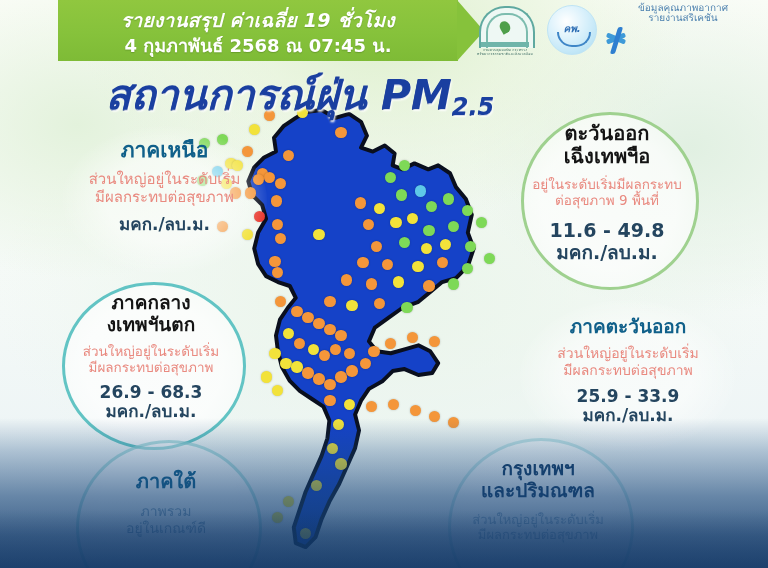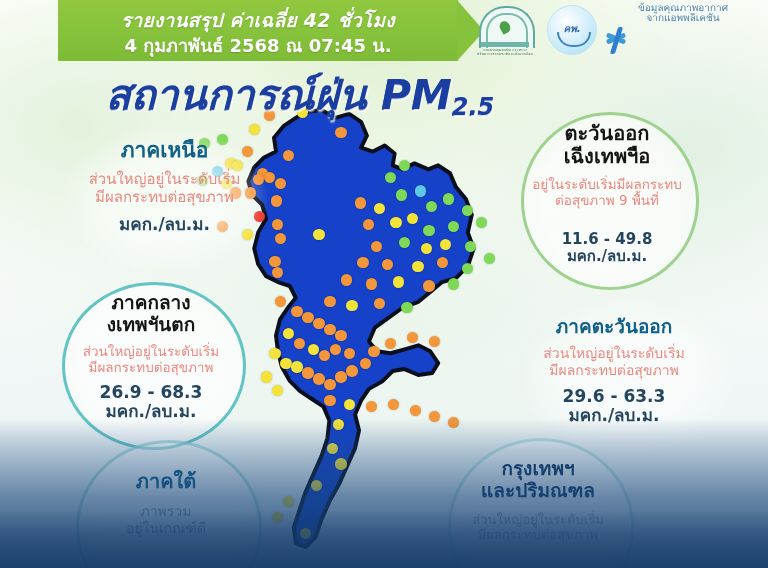--- a/index.html
+++ b/index.html
@@ -273,40 +273,40 @@
         <div class="dot" style="left: 327.15px; top: 442.578px; width: 11.2px; height: 11.2px; background: rgb(242, 226, 58);"></div>
         <div class="dot" style="left: 335.4px; top: 458.4px; width: 11.2px; height: 11.2px; background: rgb(242, 226, 58);"></div>
         <div class="dot" style="left: 310.65px; top: 480.156px; width: 11.2px; height: 11.2px; background: rgb(242, 226, 58);"></div>
         <div class="dot" style="left: 283.15px; top: 495.978px; width: 11.2px; height: 11.2px; background: rgb(242, 226, 58);"></div>
         <div class="dot" style="left: 272.15px; top: 511.8px; width: 11.2px; height: 11.2px; background: rgb(242, 226, 58);"></div>
         <div class="dot" style="left: 299.65px; top: 527.622px; width: 11.2px; height: 11.2px; background: rgb(242, 226, 58);"></div>
       </div>
   </div>
 
   <div class="banner">
-    <div class="banner-l1">รายงานสรุป ค่าเฉลี่ย 42 ชั่วโมง</div>
+    <div class="banner-l1">รายงานสรุป ค่าเฉลี่ย 19 ชั่วโมง</div>
     <div class="banner-l2">4 กุมภาพันธ์ 2568 ณ 07:45 น.</div>
   </div>
 
   <div class="logos">
     <div class="logo-moj">
       <div class="arc"></div>
       <div class="arc2"></div>
       <div class="leaf"></div>
       <div class="base"></div>
       <div class="cap">กรมควบคุมมลพิษ
 กระทรวงทรัพยากรธรรมชาติและสิ่งแวดล้อม</div>
     </div>
     <div class="logo-pcd">
       <div class="txt">คพ.</div>
       <div class="smile"></div>
     </div>
     <div class="air-sub">
       <div>ข้อมูลคุณภาพอากาศ</div>
-      <div>จากแอพพลิเคชัน</div>
+      <div>รายงานสริเคชัน</div>
     </div>
     <div class="air-logo">
       <div class="air-a">
         <div class="v2"></div>
           <div class="v3"></div>
           <div class="v1"></div>
       </div>
     </div>
   </div>
 
@@ -331,21 +331,21 @@
               background:radial-gradient(circle at 50% 50%, rgba(255,255,255,.72) 55%, rgba(255,255,255,.25) 100%);"></div>
   <div class="panel" style="left:521px;top:122px;width:172px;">
     <div class="p-head c-black" style="font-size:20px;">
       <div>ตะวันออก</div>
       <div>เฉีงเทพฯือ</div>
     </div>
     <div class="p-desc c-pink" style="font-size:13.5px;margin-top:8px;">
       <div>อยู่ในระดับเริ่มมีผลกระทบ</div>
       <div>ต่อสุขภาพ 9 พื้นที่</div>
     </div>
-    <div class="p-val c-num" style="font-size:15px;margin-top:23px;">
+    <div class="p-val c-num" style="font-size:19px;margin-top:12px;">
       <div>11.6 - 49.8</div>
       <div>มคก./ลบ.ม.</div>
     </div>
   </div>
 
   <div class="ring" style="left:62px;top:282px;width:178px;height:162px;border:3px solid #62c4c4;
               background:radial-gradient(ellipse at 50% 50%, rgba(255,255,255,.74) 55%, rgba(255,255,255,.25) 100%);"></div>
   <div class="panel" style="left:57px;top:292px;width:188px;">
     <div class="p-head c-black" style="font-size:19px;">
       <div>ภาคกลาง</div>
@@ -356,28 +356,28 @@
       <div>มีผลกระทบต่อสุขภาพ</div>
     </div>
     <div class="p-val c-num" style="font-size:17px;margin-top:8px;">
       <div>26.9 - 68.3</div>
       <div>มคก./ลบ.ม.</div>
     </div>
   </div>
 
   <div class="ring" style="left:520px;top:300px;width:215px;height:152px;border:0;
               background:radial-gradient(ellipse at 50% 50%, rgba(255,255,255,.55) 42%, rgba(255,255,255,0) 74%);"></div>
-  <div class="panel" style="left:504px;top:316px;width:220px;">
+  <div class="panel" style="left:518px;top:316px;width:220px;">
     <div class="p-head c-teal" style="font-size:19px;">ภาคตะวันออก</div>
     <div class="p-desc c-pink" style="font-size:14px;margin-top:7px;">
       <div>ส่วนใหญ่อยู่ในระดับเริ่ม</div>
       <div>มีผลกระทบต่อสุขภาพ</div>
     </div>
     <div class="p-val c-num" style="font-size:17px;margin-top:9px;">
-      <div>29.6 - 63.3</div>
+      <div>25.9 - 33.9</div>
       <div>มคก./ลบ.ม.</div>
     </div>
   </div>
 
   <div class="ring" style="left:76px;top:440px;width:180px;height:170px;border:3px solid rgba(120,200,200,.55);
               background:radial-gradient(circle at 50% 40%, rgba(255,255,255,.40) 50%, rgba(255,255,255,.08) 100%);"></div>
   <div class="panel" style="left:70px;top:470px;width:192px;">
     <div class="p-head c-teal" style="font-size:20px;">ภาคใต้</div>
     <div class="p-desc" style="font-size:14px;margin-top:10px;color:rgba(90,130,160,.72);">
       <div>ภาพรวม</div>

